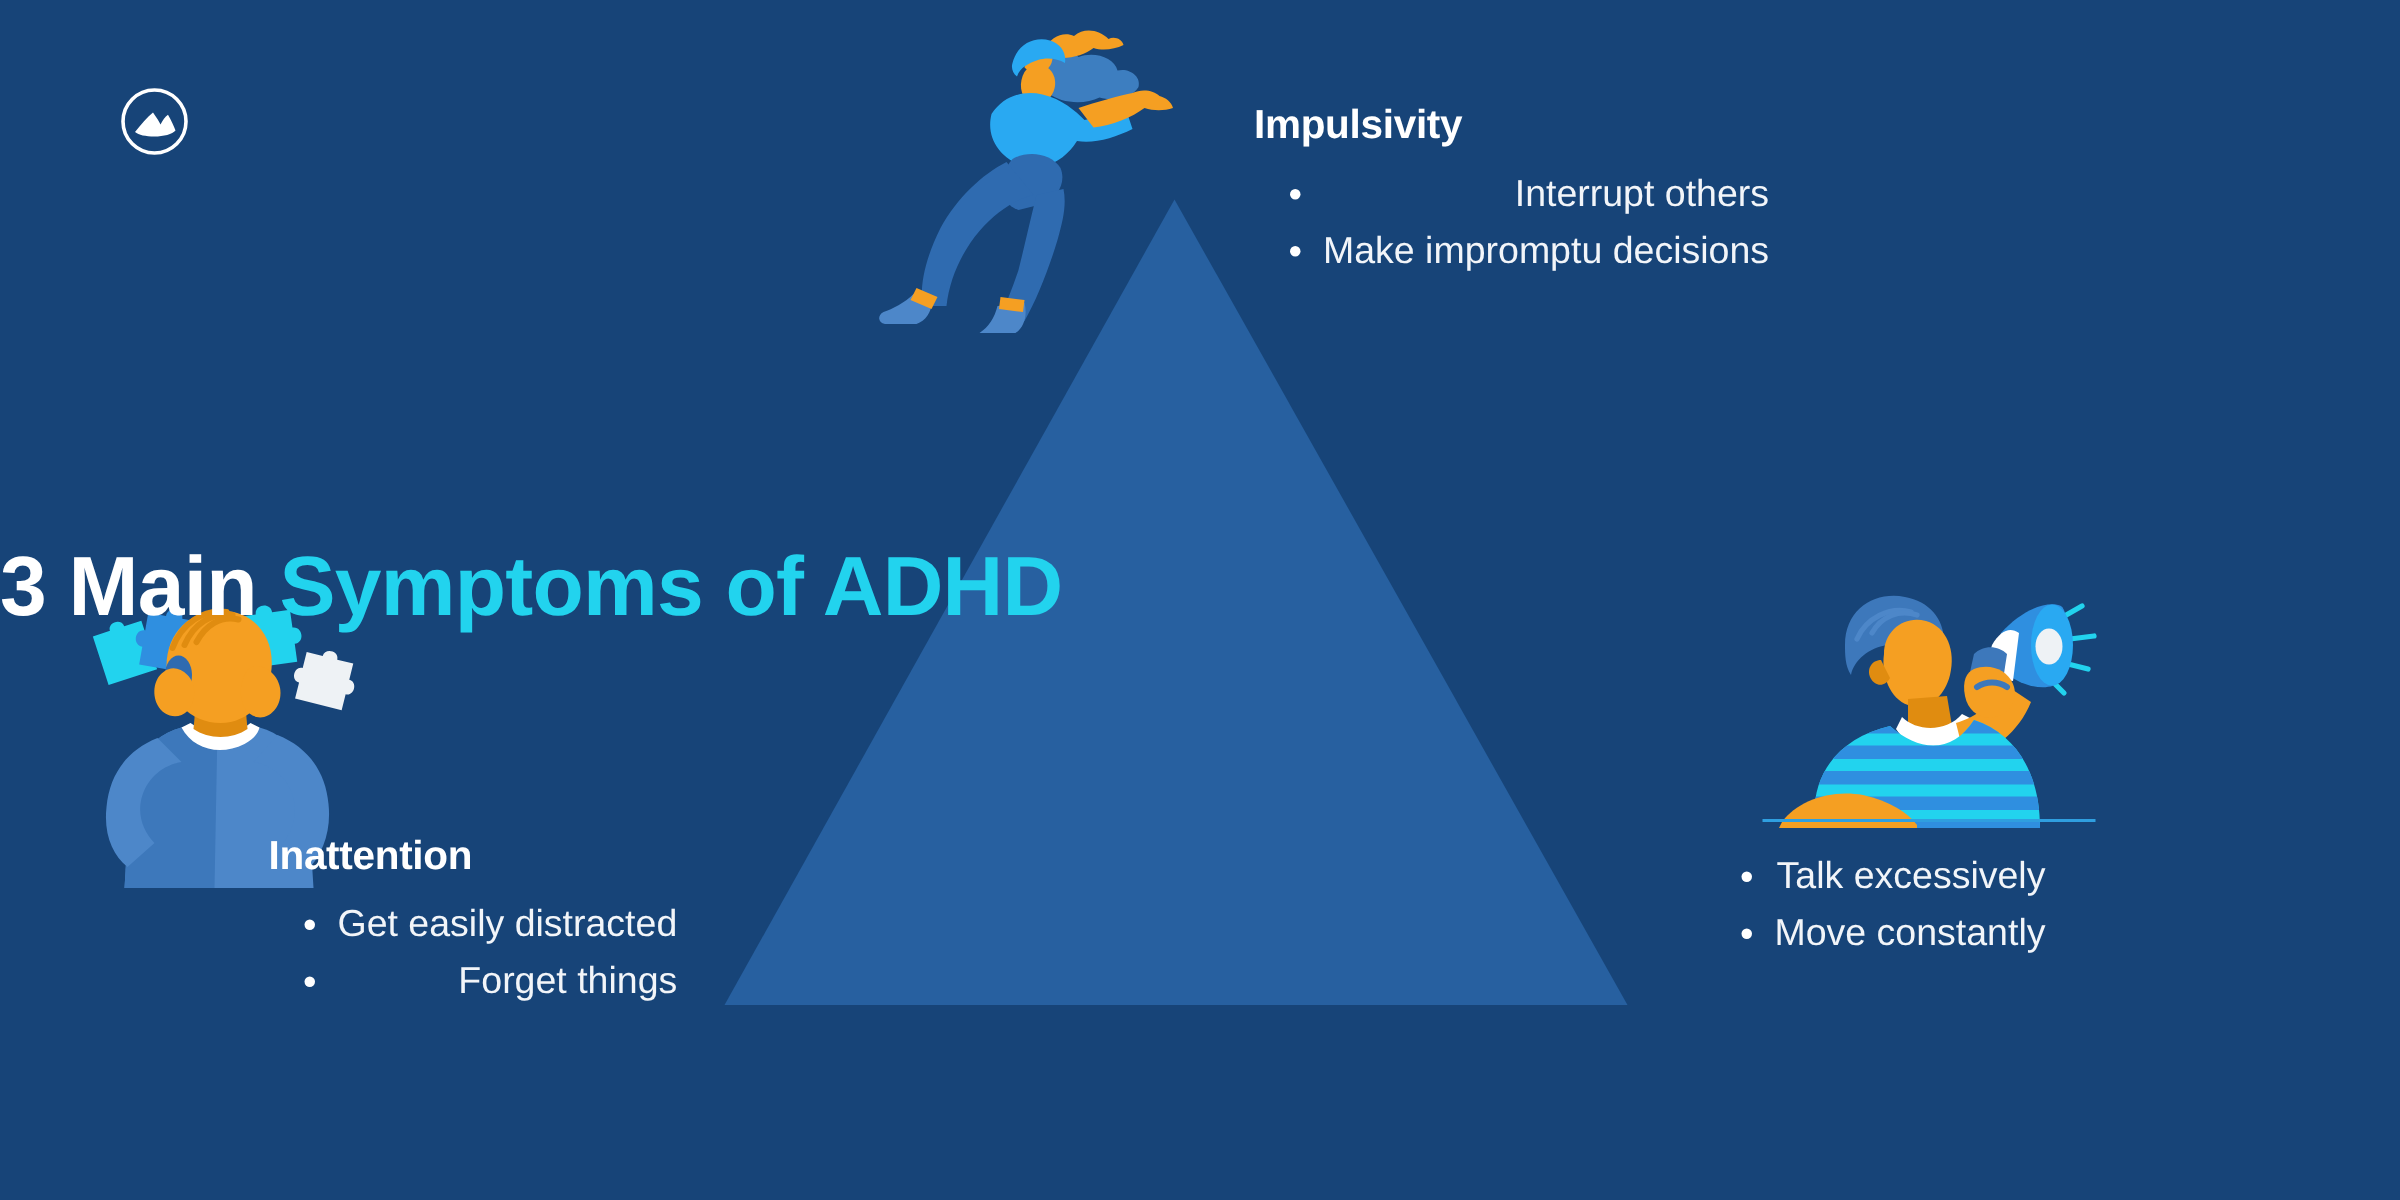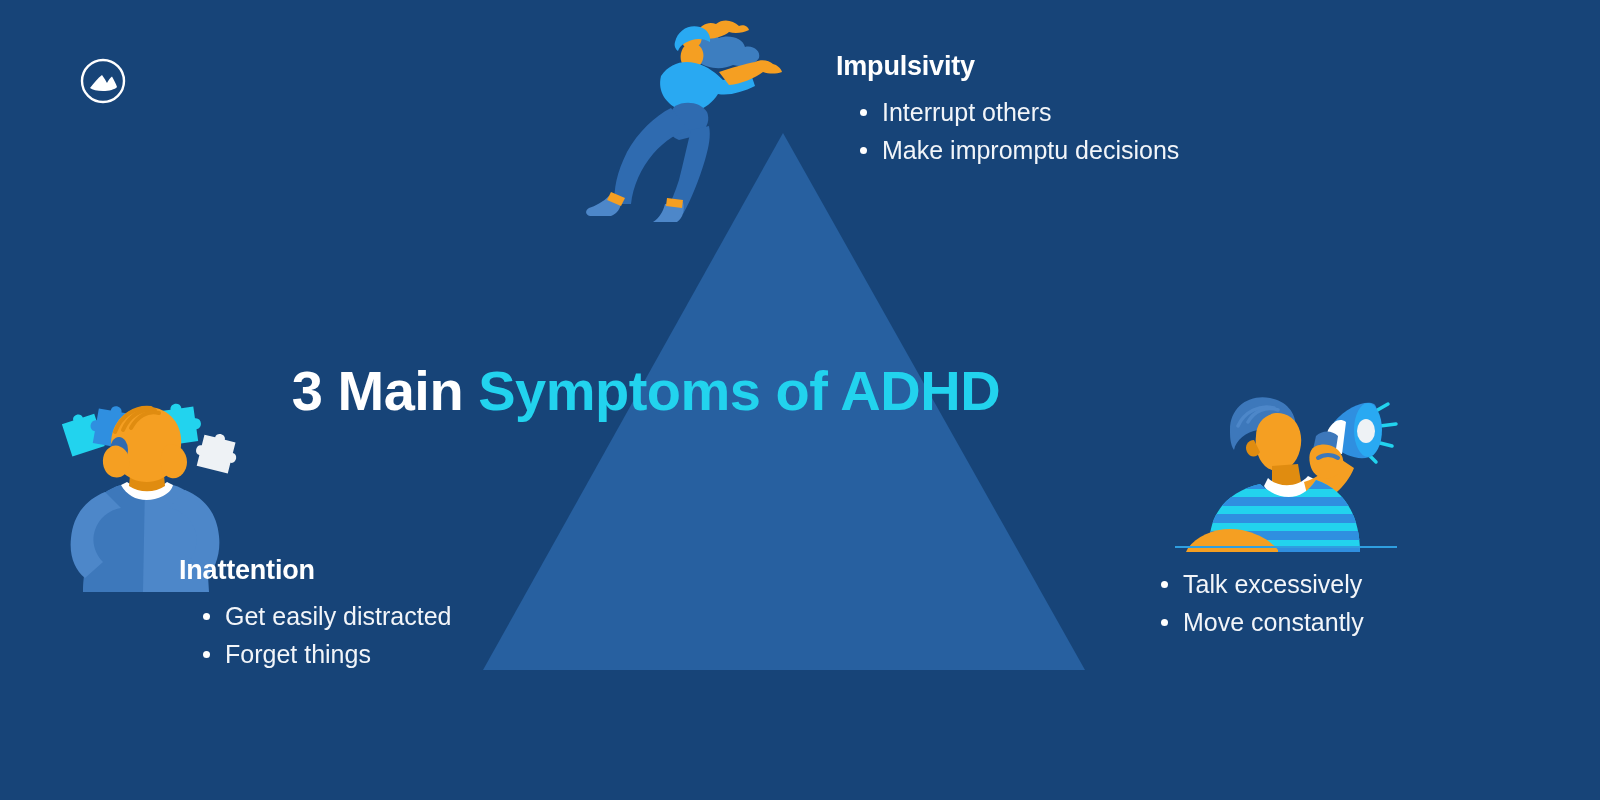--- a/index.html
+++ b/index.html
@@ -35,21 +35,21 @@
     height: 800px;
     pointer-events: none;
   }
 
   
   .title {
     position: absolute;
     left: 0;
     top: 355px;
     width: 1292px;
-    text-align: center;
+    text-align: left;
     font-size: 56px;
     font-weight: bold;
     letter-spacing: -0.5px;
     line-height: 72px;
     white-space: nowrap;
   }
   .title .w { color: #ffffff; }
   .title .c { color: #22d3ee; }
 
   
@@ -59,40 +59,41 @@
     font-size: 27px;
     font-weight: bold;
     color: #ffffff;
     line-height: 32px;
     letter-spacing: -0.2px;
   }
   .block ul {
     margin: 11px 0 0 0;
     padding: 0 0 0 46px;
     list-style: none;
+    text-align: right;
   }
   .block li {
     position: relative;
     font-size: 25px;
     color: #f2f5f9;
     line-height: 38px;
     white-space: nowrap;
     font-weight: normal;
   }
   .block li .dot {
     position: absolute;
     left: -22px;
     top: 16px;
     width: 7px;
     height: 7px;
     border-radius: 50%;
     background: #ffffff;
   }
 
-  #block-impulsivity { left: 836px; top: 50px; }
+  #block-impulsivity { left: 836px; top: 67px; }
   #block-inattention { left: 167px; top: 554px; margin-left: 12px; }
   #block-hyperactivity { left: 1137px; top: 554px; }
 
   
   .illo { position: absolute; }
   #illo-impulsivity { left: 583px; top: 12px; width: 210px; height: 212px; }
   #illo-inattention { left: 45px; top: 392px; width: 205px; height: 200px; }
   #illo-hyperactivity { left: 1168px; top: 392px; width: 230px; height: 160px; }
 
   .underline-hyper {

